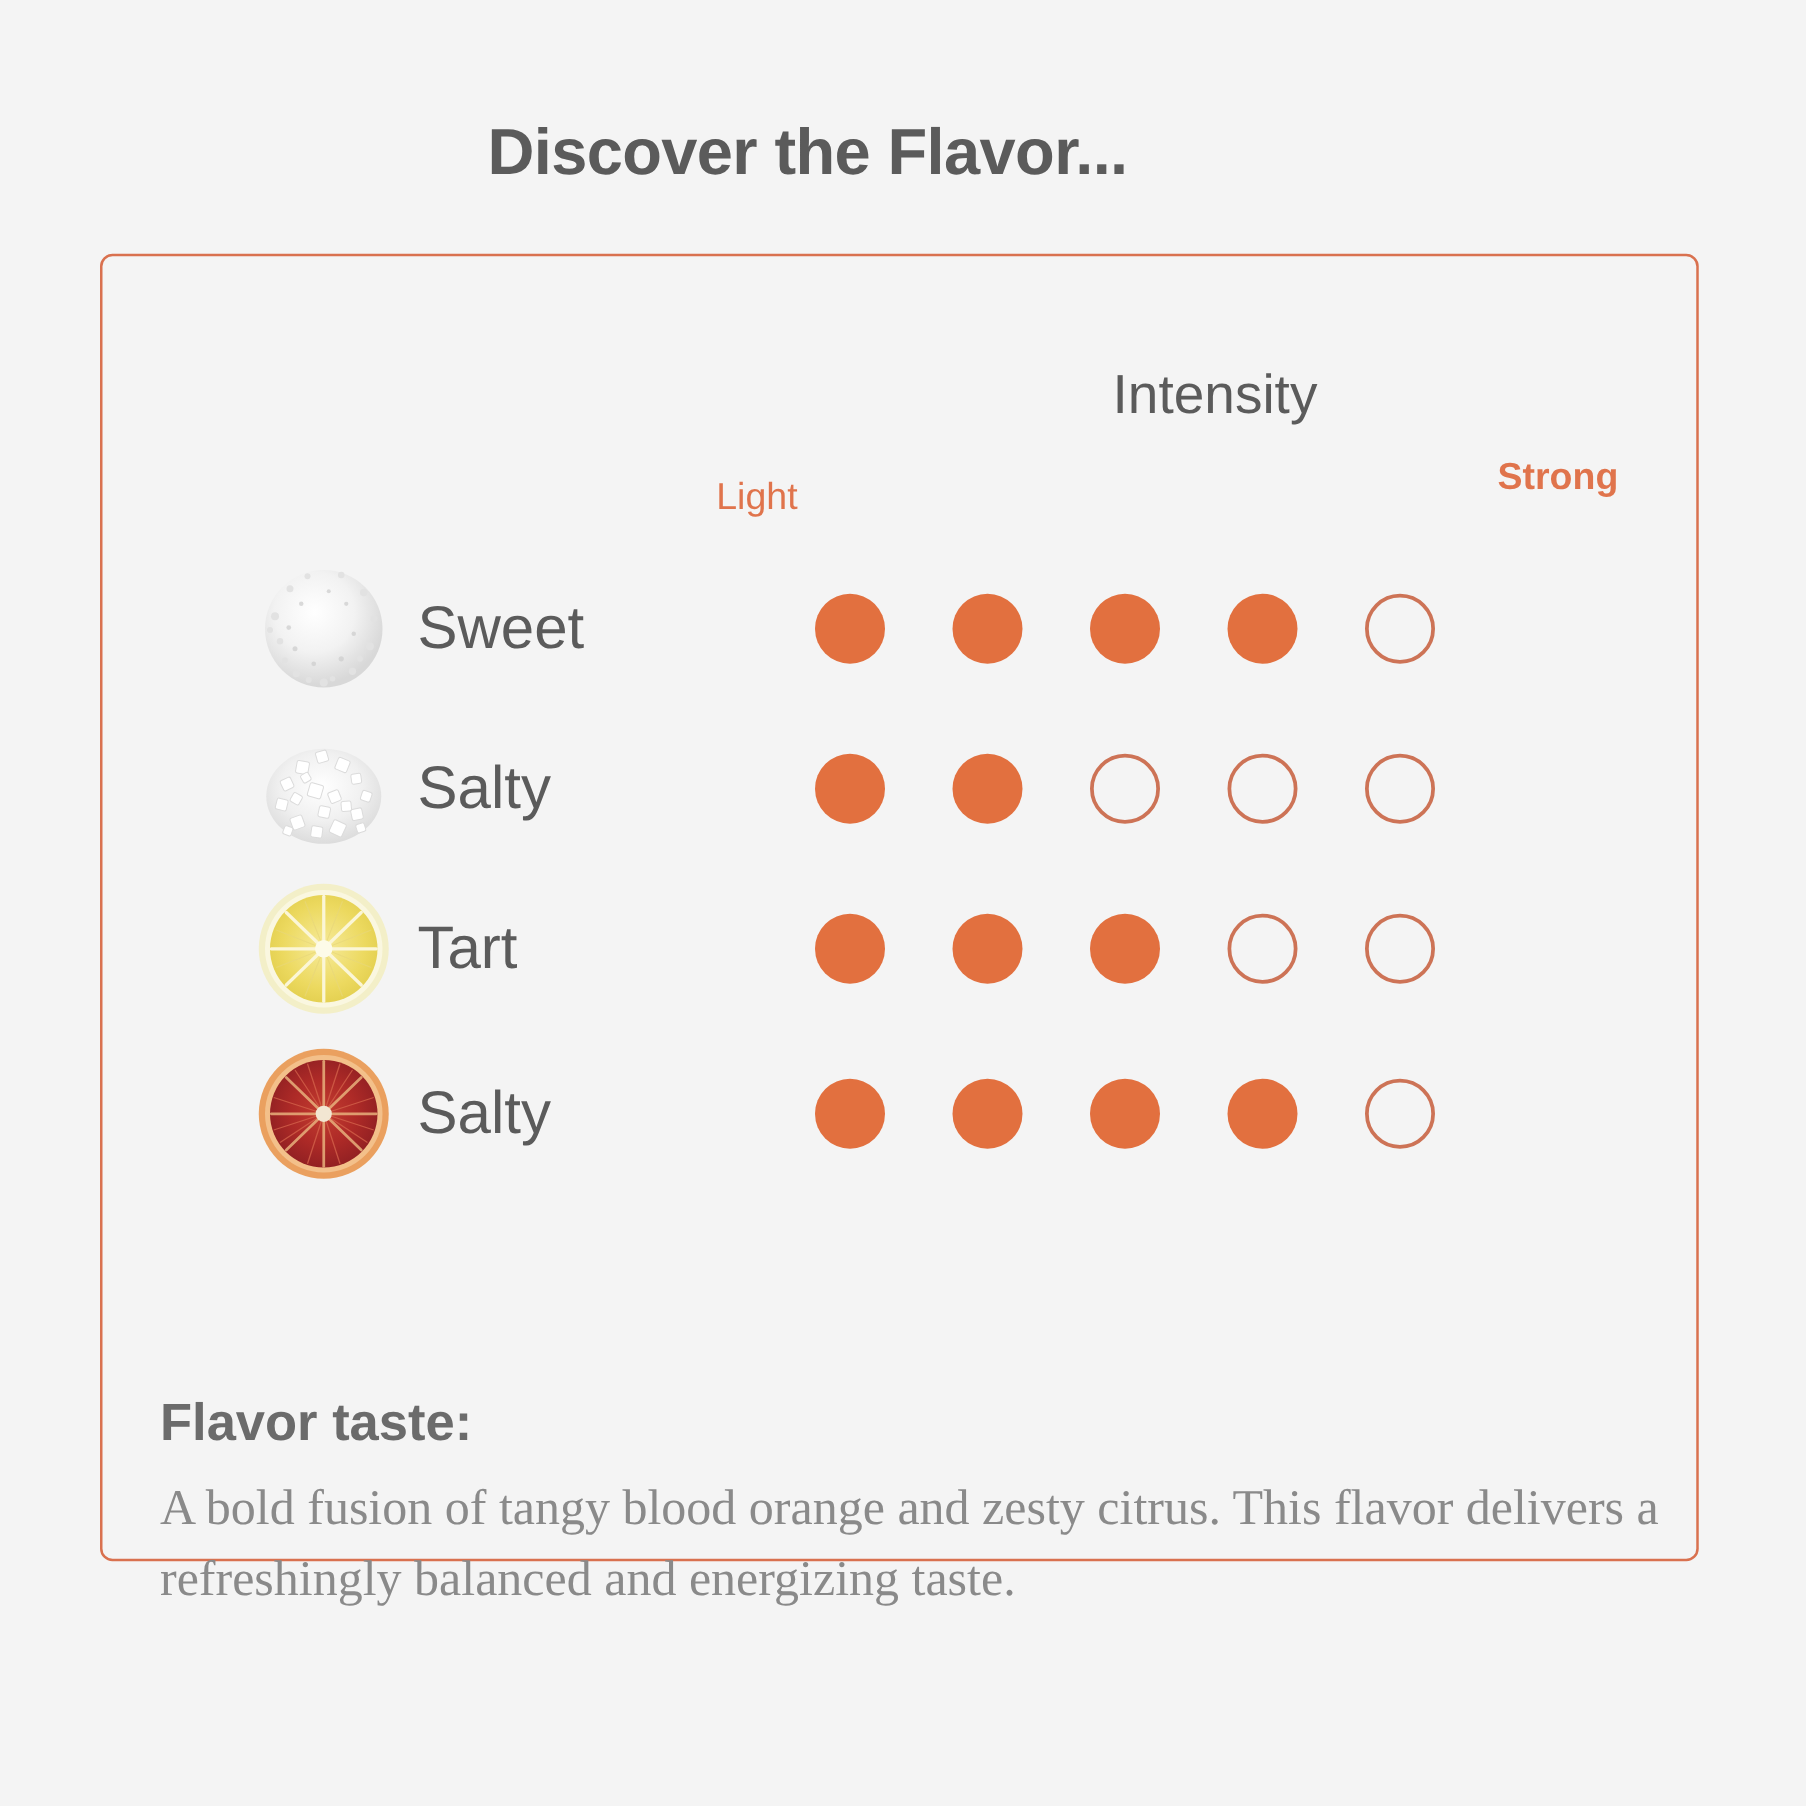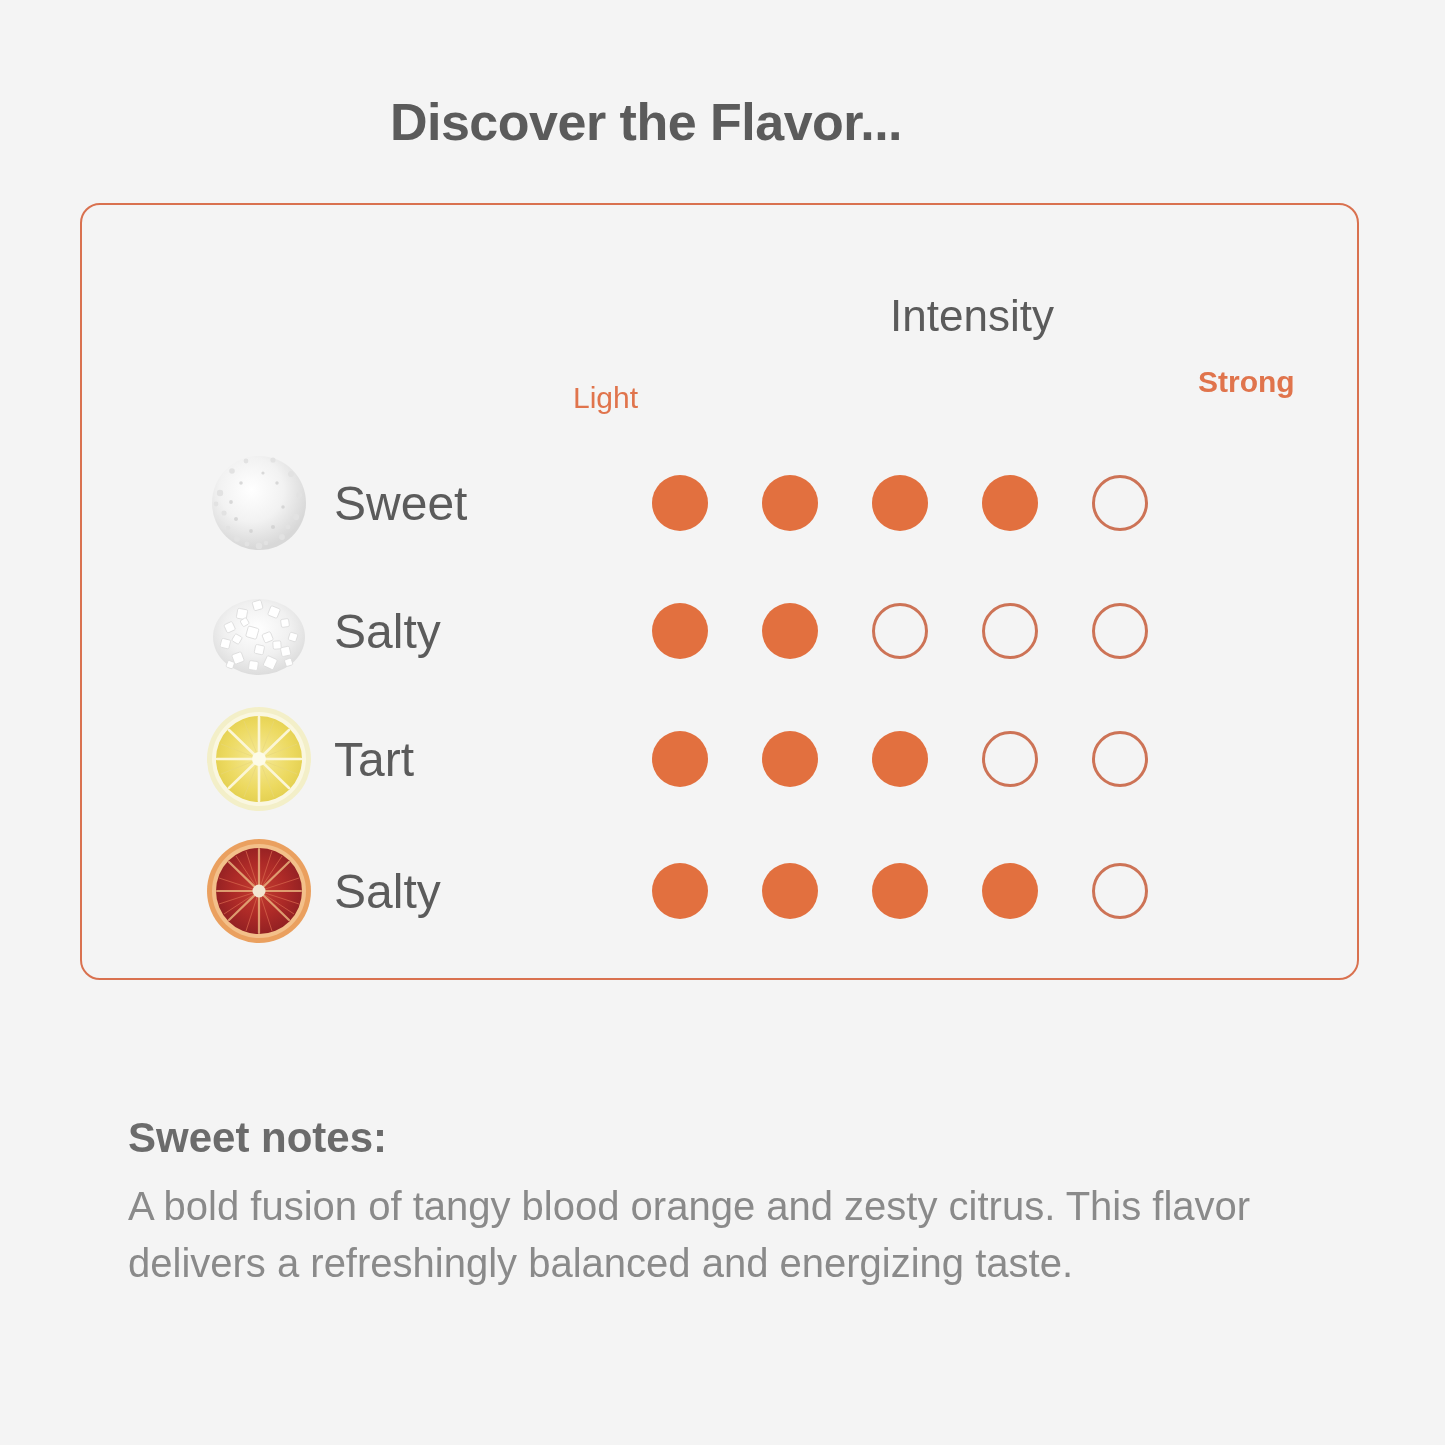--- a/index.html
+++ b/index.html
@@ -15,23 +15,23 @@
   .title {
     position:absolute; left:0; top:92px; width:1292px;
     text-align:center;
     font-size:52px; font-weight:bold; color:#5b5b5b;
     letter-spacing:-0.5px;
   }
 
   
   .card {
     position:absolute; left:80px; top:203px;
-    width:1279px; height:777px;
+    width:1279px; height:1046px;
     border:2px solid #d9714f;
-    border-radius:20px;
+    border-radius:10px;
     background:transparent;
   }
 
   
   .intensity-title {
     position:absolute; left:640px; top:86px; width:500px;
     text-align:center;
     font-size:44px; color:#5b5b5b; font-weight:normal;
   }
   .scale-light {
@@ -75,21 +75,21 @@
   .dot.filled { background:#e2703f; }
   .dot.empty  { background:transparent; border:3px solid #cd7356; }
 
   
   .notes-heading {
     position:absolute; left:128px; top:1114px;
     font-size:42px; font-weight:bold; color:#6b6b6b;
   }
   .notes-body {
     position:absolute; left:128px; top:1178px; width:1230px;
-    font-size:40px; line-height:1.42; color:#8a8a8a; font-weight:normal;
+    font-size:40px; line-height:1.42; color:#8a8a8a; font-weight:normal;font-family:Liberation Serif, serif;
   }
 
   
   svg.icon-svg { display:block; }
 </style>
 </head>
 <body>
 
 <div class="page">
 
@@ -287,16 +287,16 @@
         <span class="dot filled"></span>
         <span class="dot filled"></span>
         <span class="dot filled"></span>
         <span class="dot filled"></span>
         <span class="dot empty"></span>
       </div>
     </div>
 
   </div>
 
-  <div class="notes-heading">Sweet notes:</div>
+  <div class="notes-heading">Flavor taste:</div>
   <div class="notes-body">A bold fusion of tangy blood orange and zesty citrus. This flavor delivers a refreshingly balanced and energizing taste.</div>
 
 </div>
 
 </body></html>

